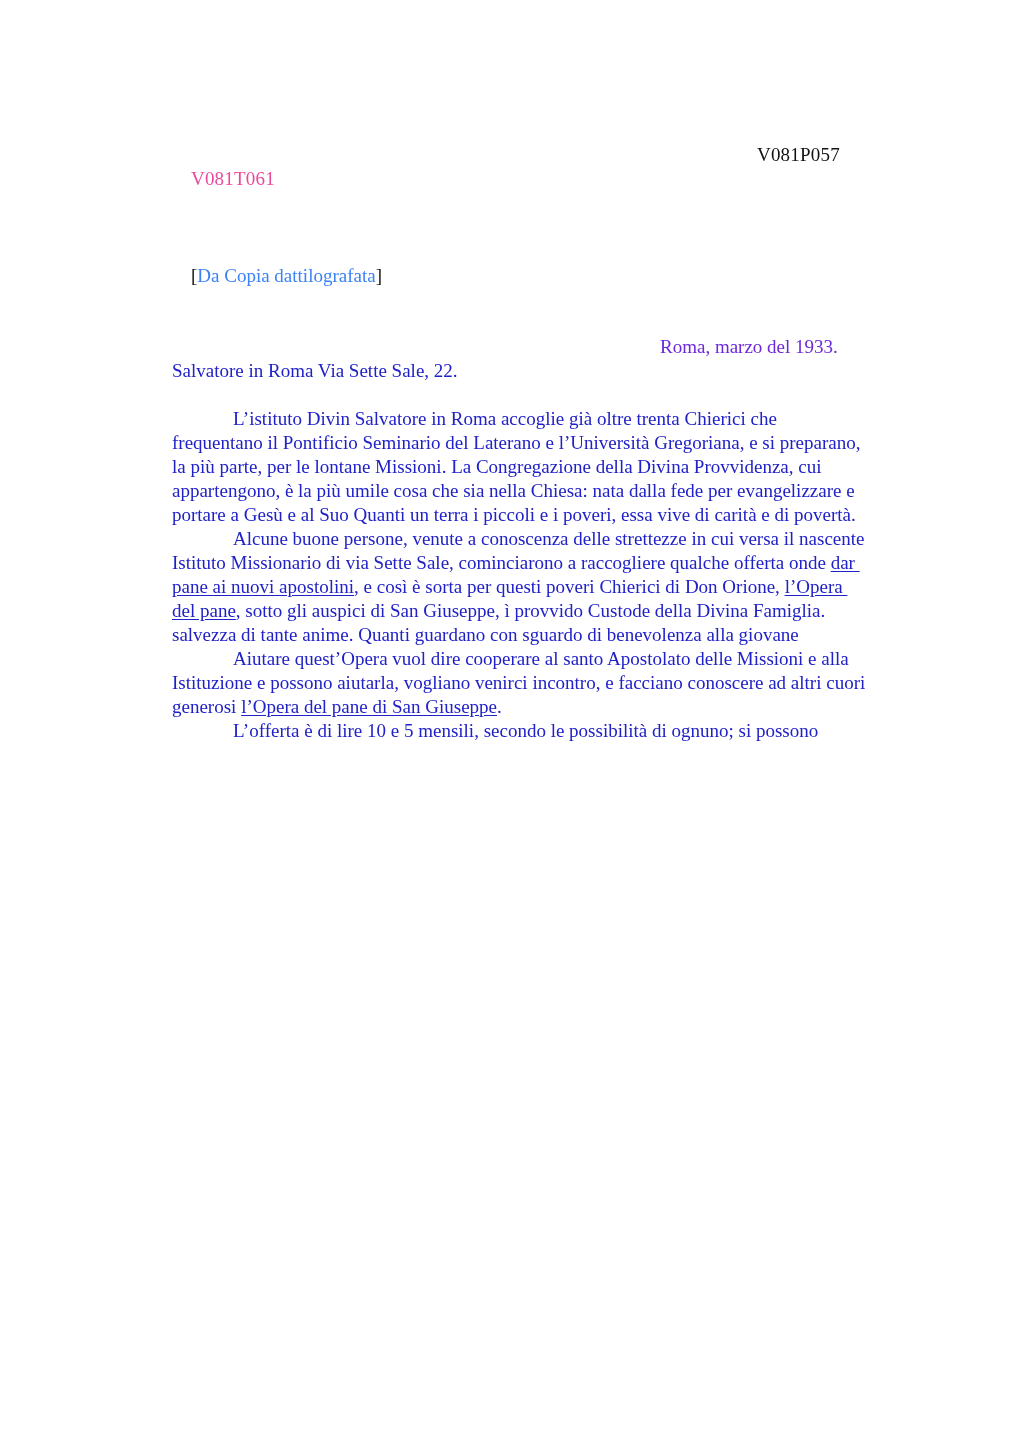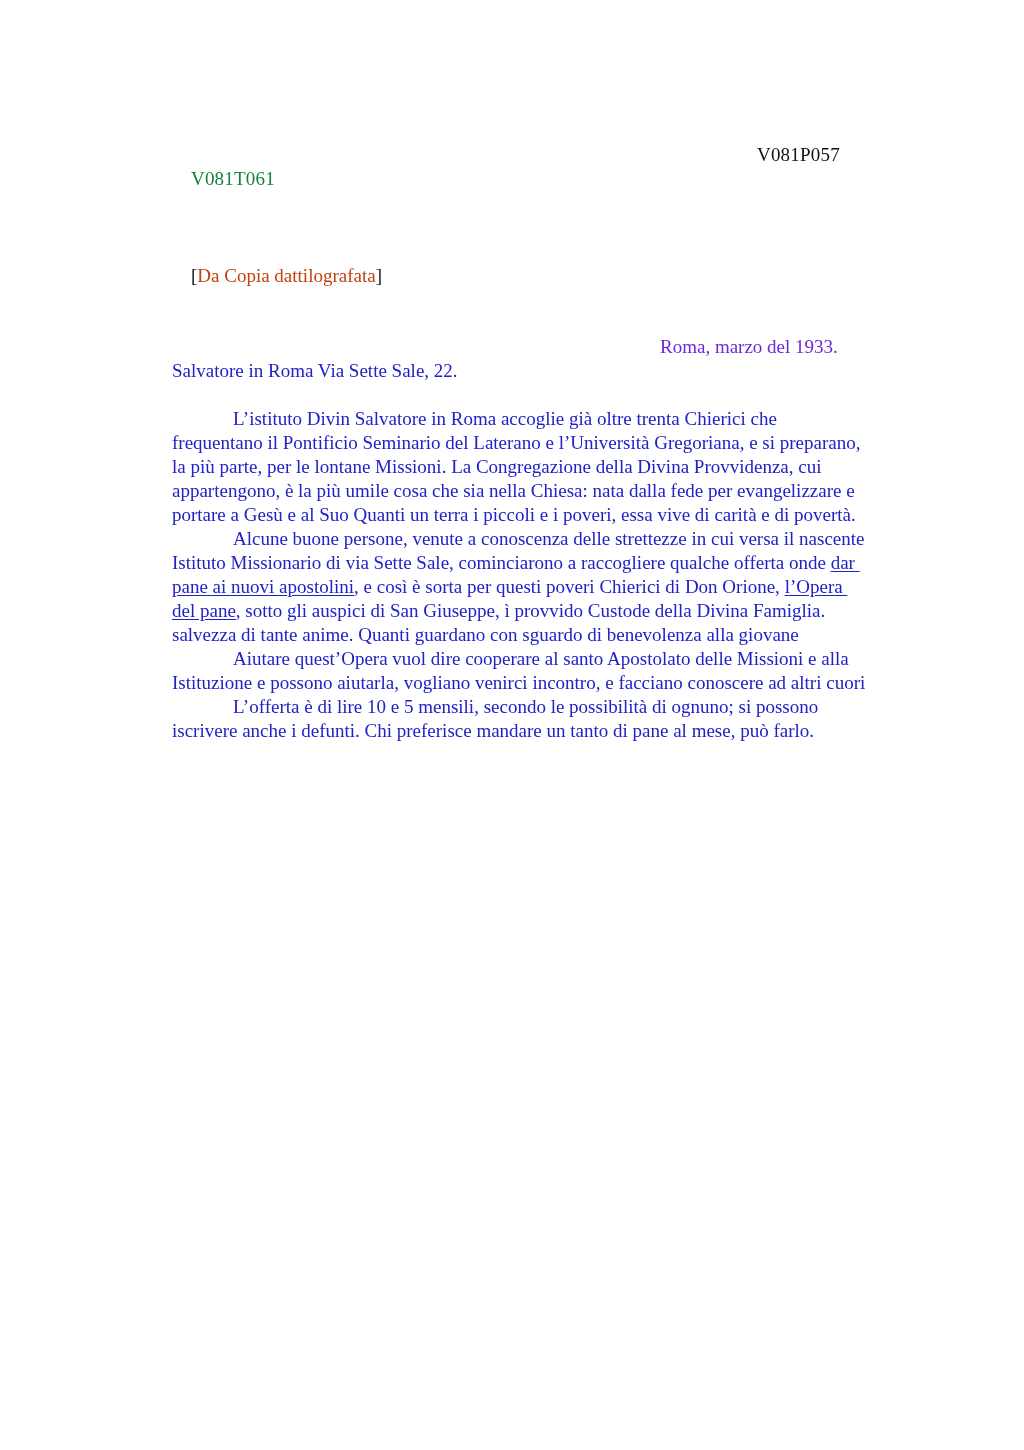--- a/index.html
+++ b/index.html
@@ -64,41 +64,41 @@
     text-underline-offset: 2px;
     font-family: Liberation Serif, serif;
   }
 </style>
 </head>
 <body>
 
 <div class="page" style="color: rgb(33, 33, 200); background: rgb(255, 255, 255);">
 
   <div class="header-row">
-    <span class="header-code left" style="color: #15803d;">V081T061</span>
+    <span class="header-code left" style="color: #ec4899;">V081T061</span>
     <span class="header-code right" style="color: rgb(18, 18, 18);">V081P057</span>
   </div>
 
   <div class="source-note">
-    <span class="bracket" style="color: rgb(18, 18, 18);">[</span><span class="note-text" style="color: #c2410c;">Da Copia dattilografata</span><span class="bracket" style="color: rgb(18, 18, 18);">]</span>
+    <span class="bracket" style="color: rgb(18, 18, 18);">[</span><span class="note-text" style="color: #3b82f6;">Da Copia dattilografata</span><span class="bracket" style="color: rgb(18, 18, 18);">]</span>
   </div>
 
   <div class="dateline" style="color: #6d28d9;">Roma, marzo del 1933.</div>
 
   <div class="doc-body" id="doc-body">
       <div class="line"><span>Salvatore in Roma Via Sette Sale, 22.</span></div>
       <div class="line indent gap"><span>L’istituto Divin Salvatore in Roma accoglie già oltre trenta Chierici che</span></div>
       <div class="line"><span>frequentano il Pontificio Seminario del Laterano e l’Università Gregoriana, e si preparano,</span></div>
       <div class="line"><span>la più parte, per le lontane Missioni. La Congregazione della Divina Provvidenza, cui</span></div>
       <div class="line"><span>appartengono, è la più umile cosa che sia nella Chiesa: nata dalla fede per evangelizzare e</span></div>
       <div class="line"><span>portare a Gesù e al Suo Quanti un terra i piccoli e i poveri, essa vive di carità e di povertà.</span></div>
       <div class="line indent"><span>Alcune buone persone, venute a conoscenza delle strettezze in cui versa il nascente</span></div>
       <div class="line"><span>Istituto Missionario di via Sette Sale, cominciarono a raccogliere qualche offerta onde </span><span class="u">dar </span></div>
       <div class="line"><span class="u">pane ai nuovi apostolini</span><span>, e così è sorta per questi poveri Chierici di Don Orione, </span><span class="u">l’Opera </span></div>
       <div class="line"><span class="u">del pane</span><span>, sotto gli auspici di San Giuseppe, ì provvido Custode della Divina Famiglia.</span></div>
       <div class="line"><span>salvezza di tante anime. Quanti guardano con sguardo di benevolenza alla giovane</span></div>
       <div class="line indent"><span>Aiutare quest’Opera vuol dire cooperare al santo Apostolato delle Missioni e alla</span></div>
       <div class="line"><span>Istituzione e possono aiutarla, vogliano venirci incontro, e facciano conoscere ad altri cuori</span></div>
+      <div class="line"><span>generosi </span><span class="u">l’Opera del pane di San Giuseppe</span><span>.</span></div>
       <div class="line indent"><span>L’offerta è di lire 10 e 5 mensili, secondo le possibilità di ognuno; si possono</span></div>
-      <div class="line"><span>iscrivere anche i defunti. Chi preferisce mandare un tanto di pane al mese, può farlo.</span></div>
     </div>
 
 </div>
 
 </body></html>

